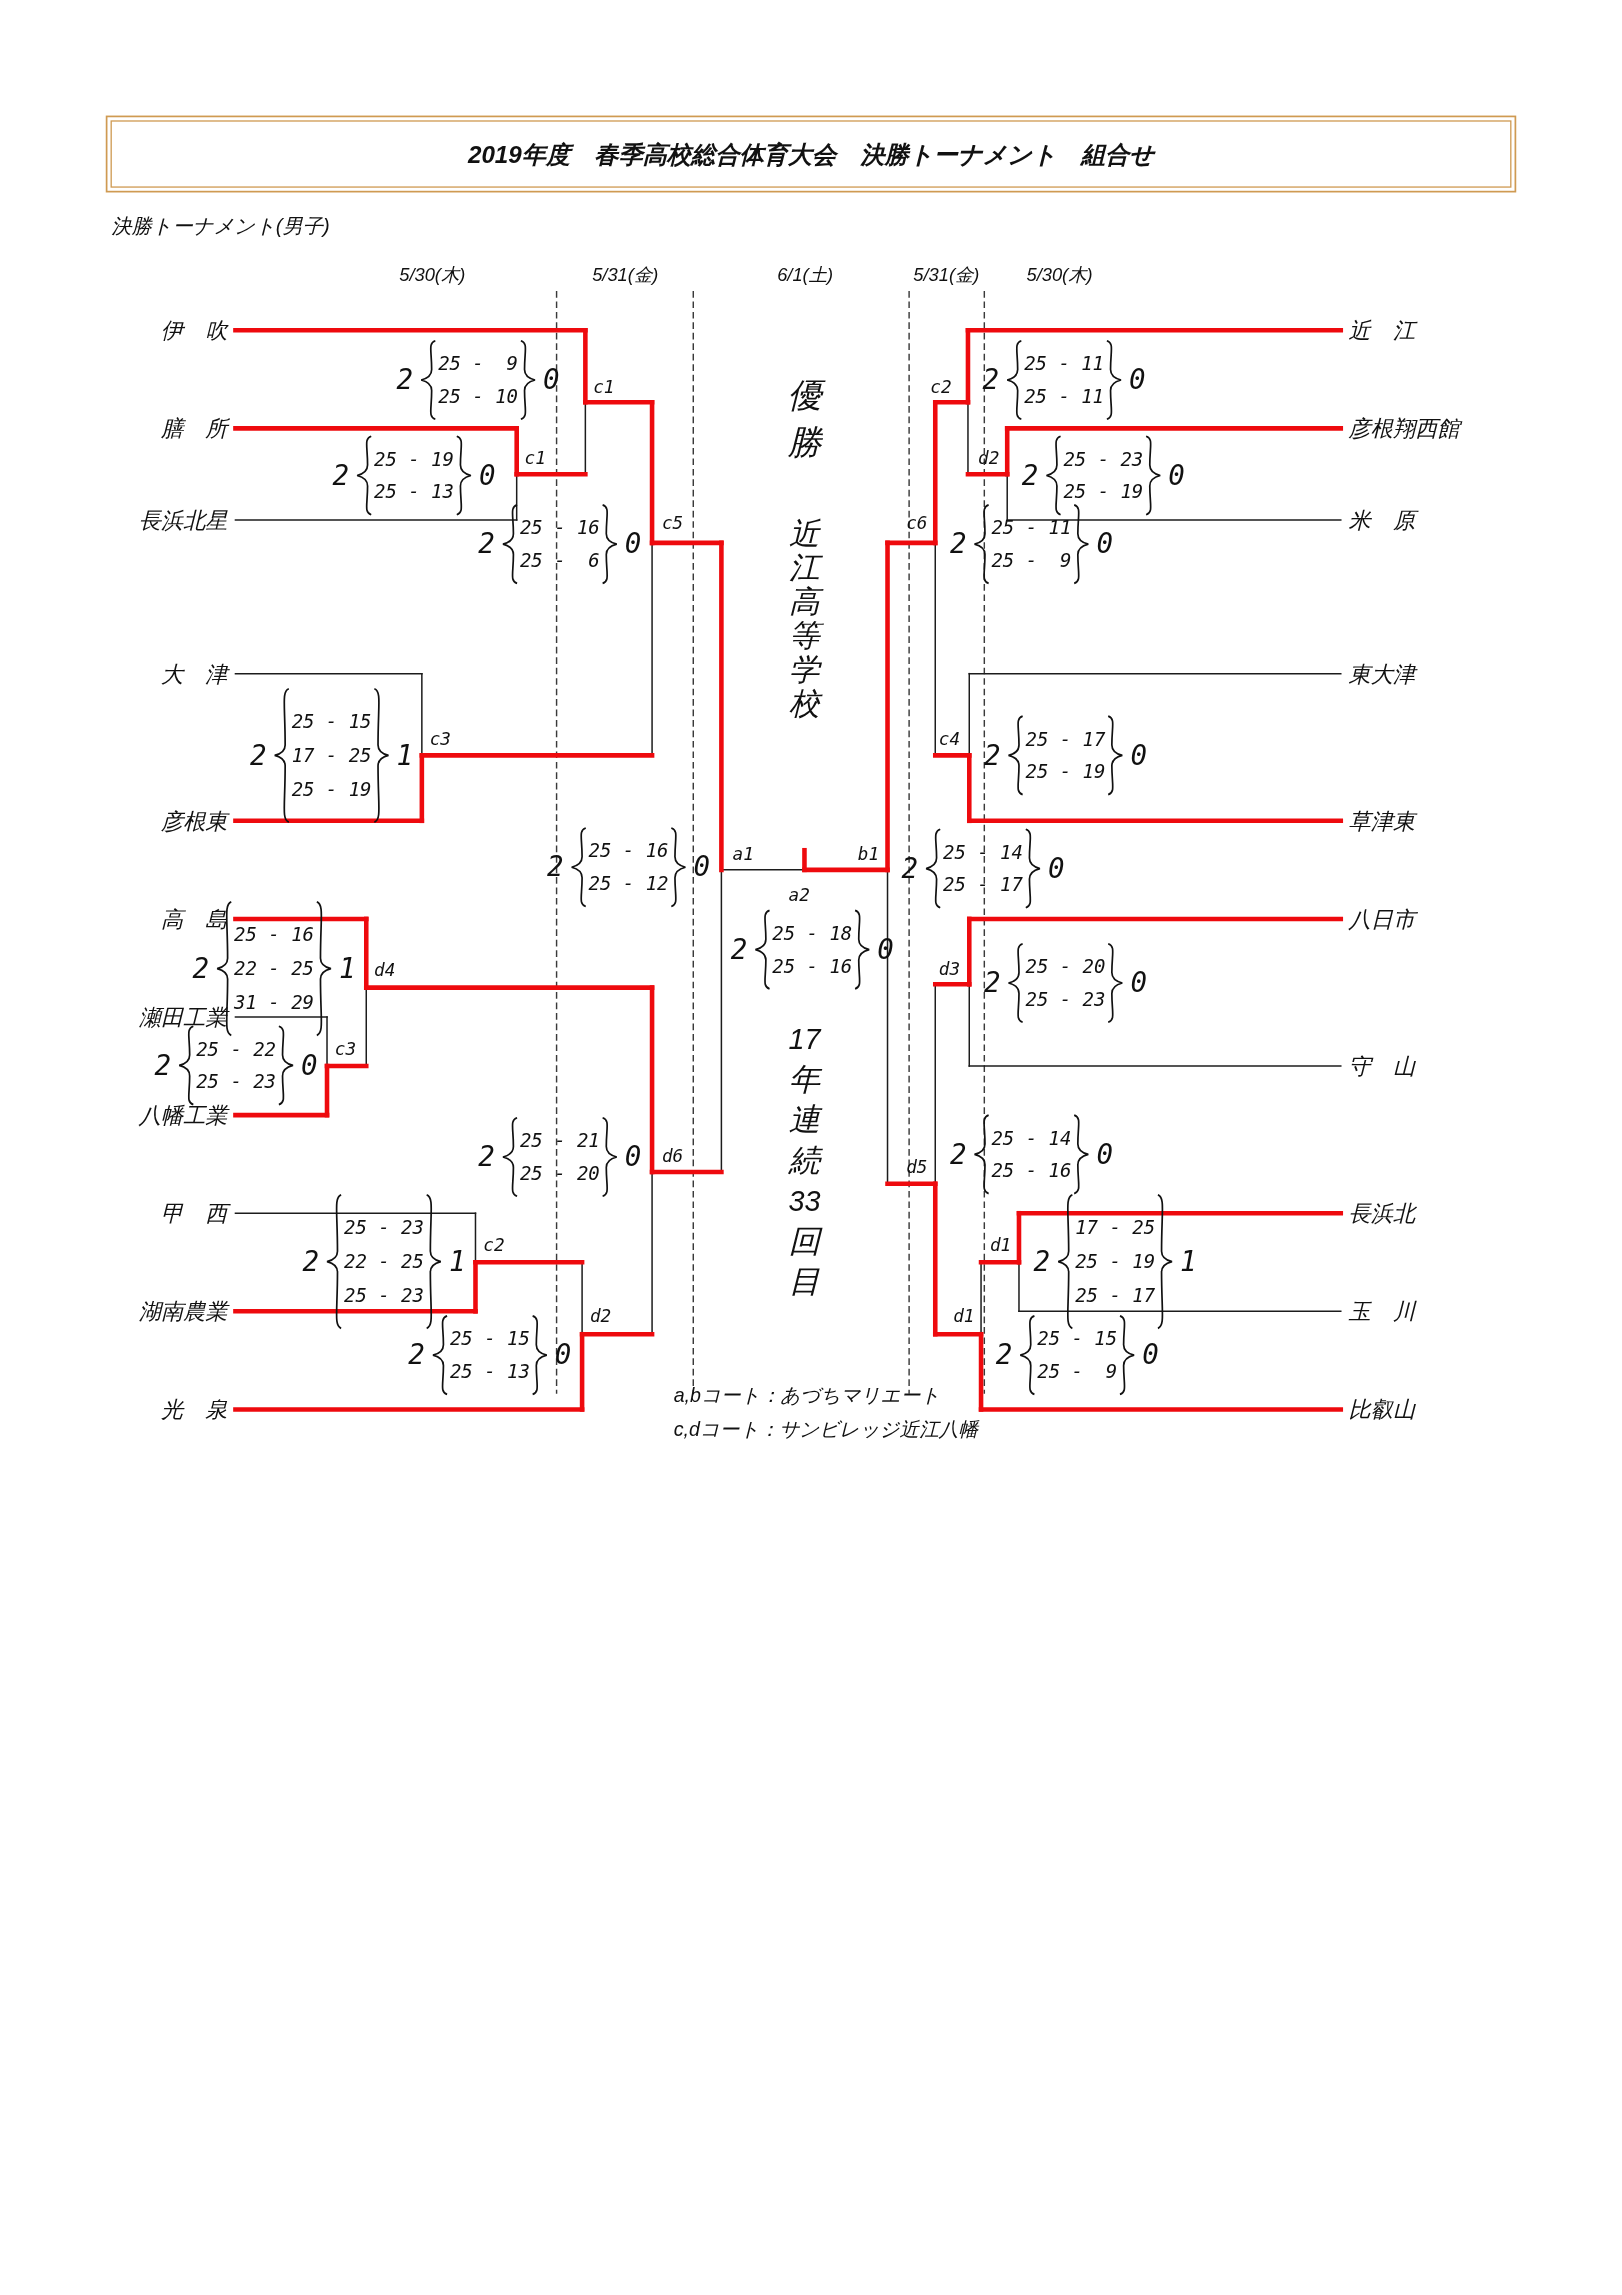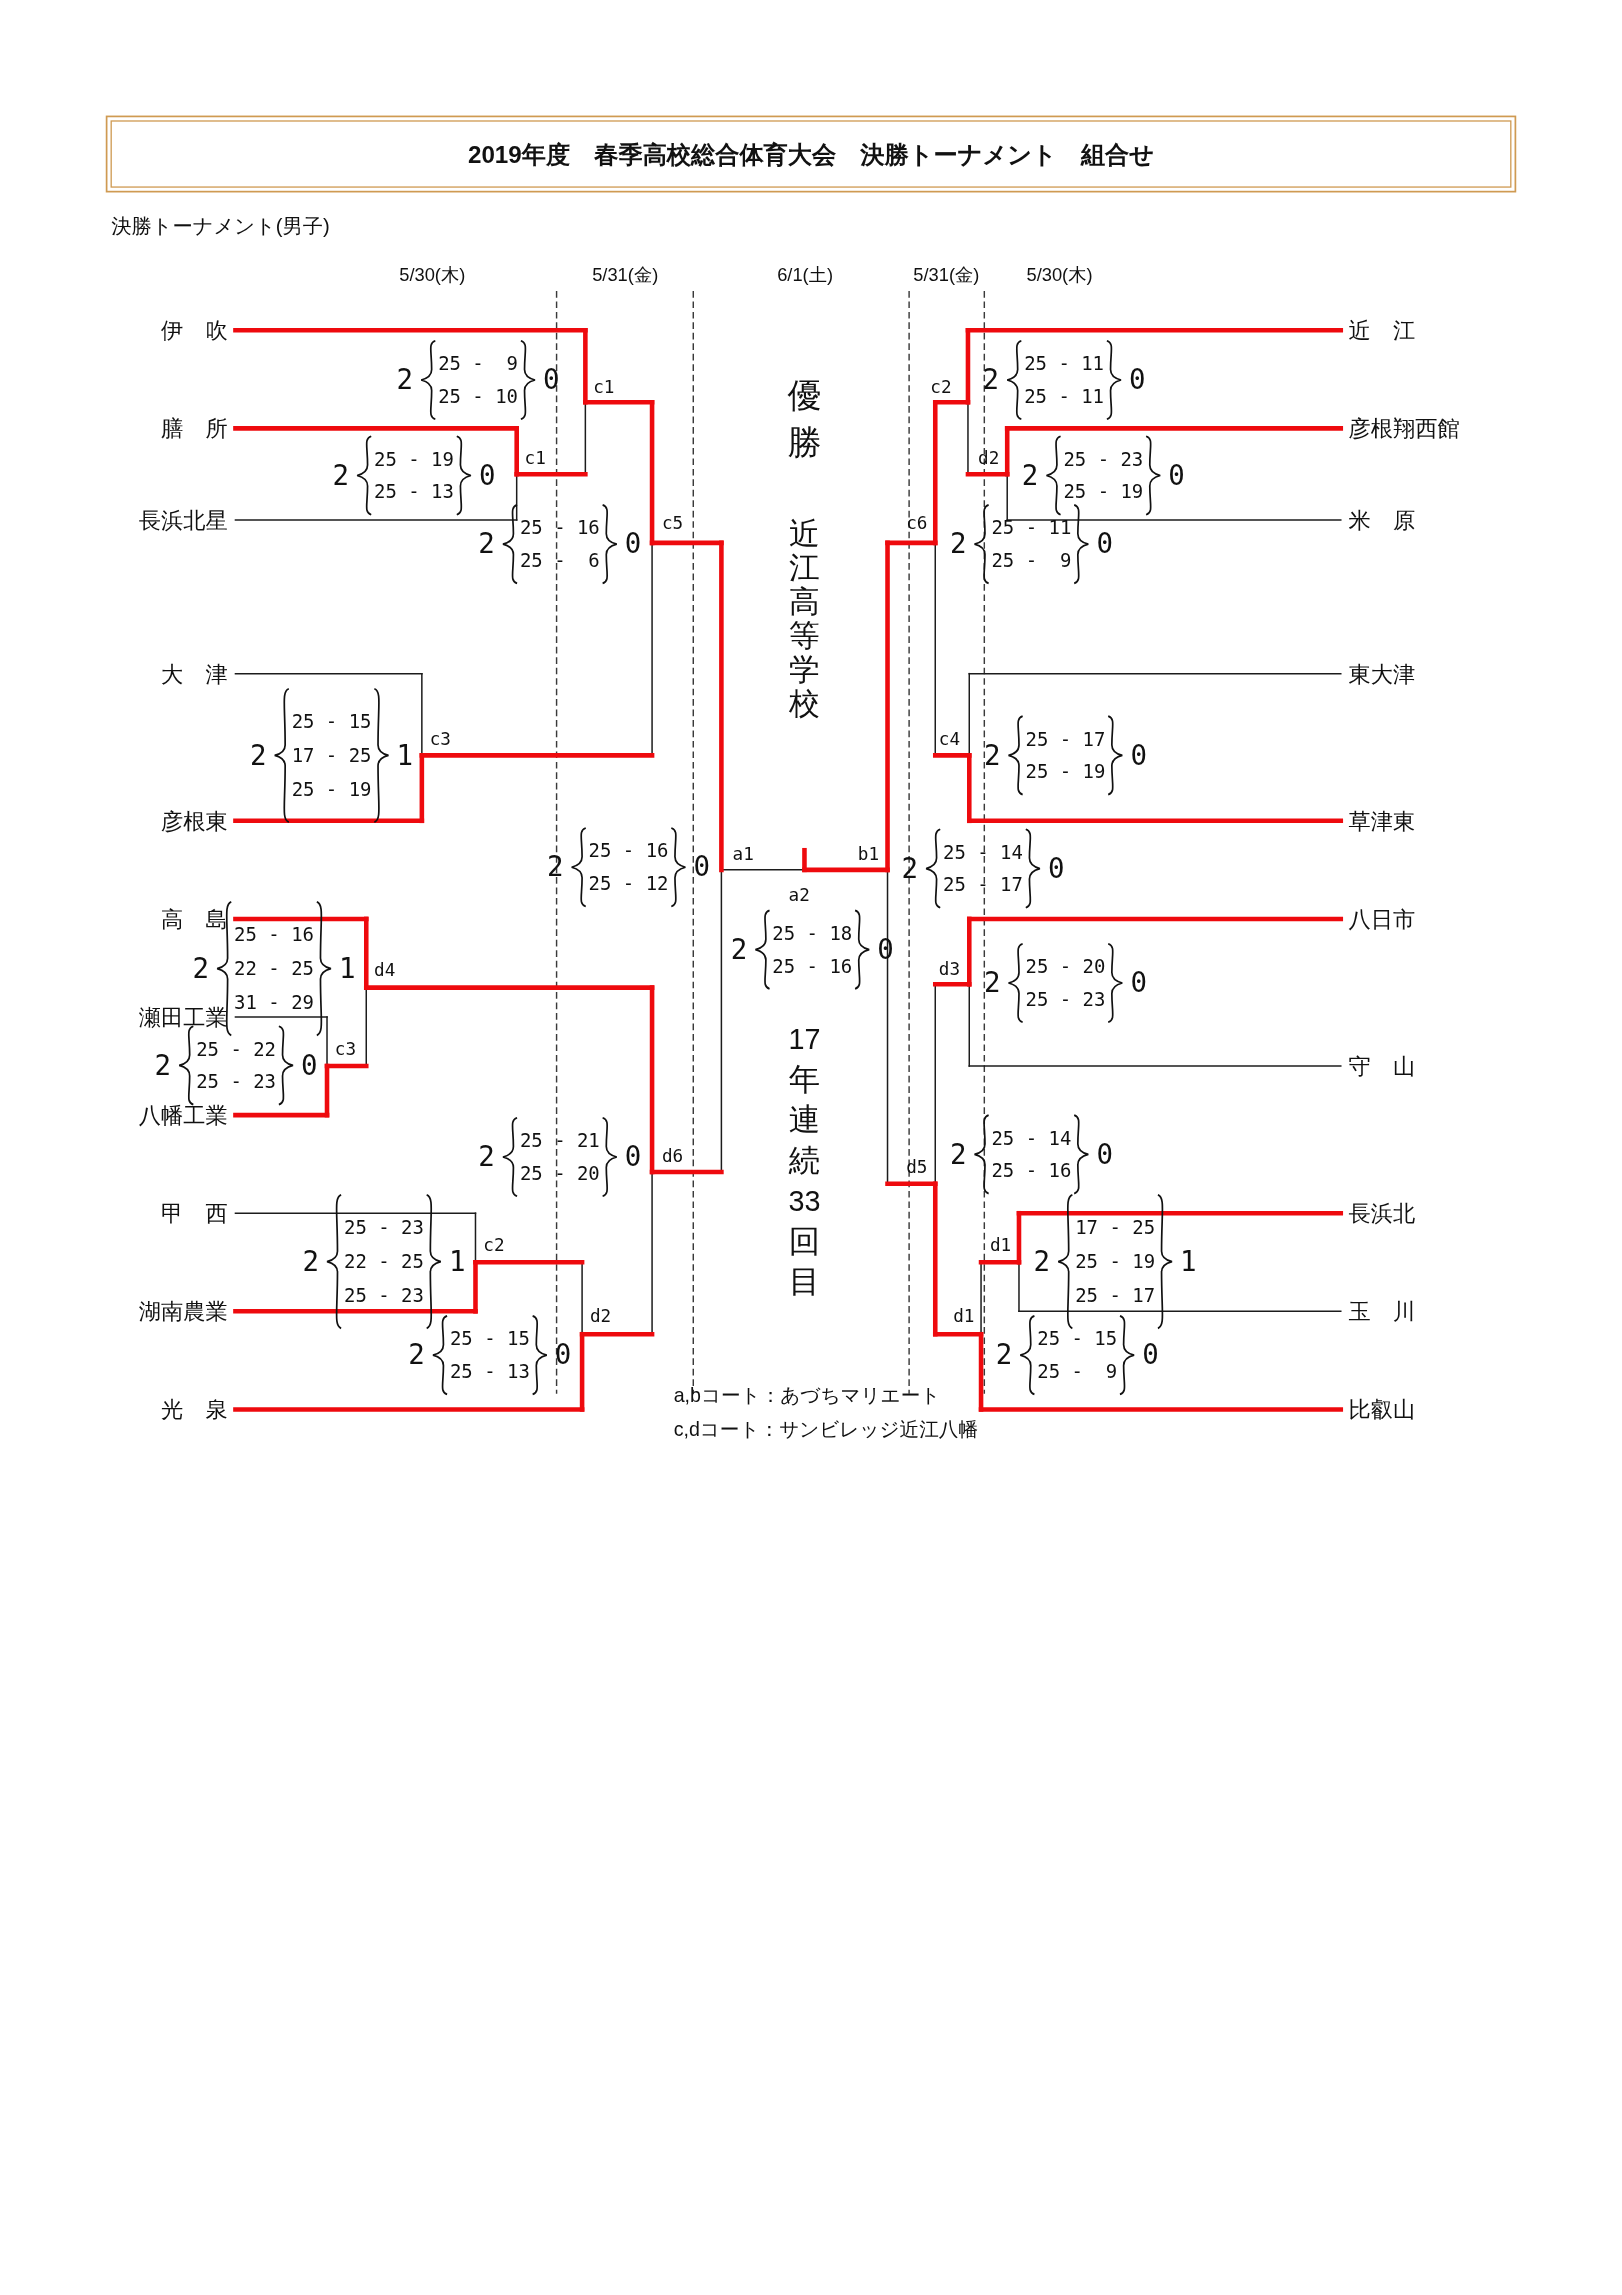--- a/index.html
+++ b/index.html
@@ -1,16 +1,16 @@
 <!DOCTYPE html>
 <html style="font-size:10.5px"><head>
 <meta charset="utf-8">
 <style>
   html,body{margin:0;padding:0;background:#ffffff;}
-  .page{position:relative;width:1622px;height:2295px;background:#737373;overflow:hidden;}
+  .page{position:relative;width:1622px;height:2295px;background:#737373;overflow:hidden;font-style:italic;}
   svg{position:absolute;left:0;top:0;}
   text{fill:#111;}
   .cjk{font-family:"Liberation Sans",sans-serif;}
   .num{font-family:"DejaVu Sans Mono",monospace;}
 </style>
 </head>
 <body>
 
 <div class="page">
   <svg id="bracket" width="1622" height="2295" viewBox="0 0 2480 3509">

